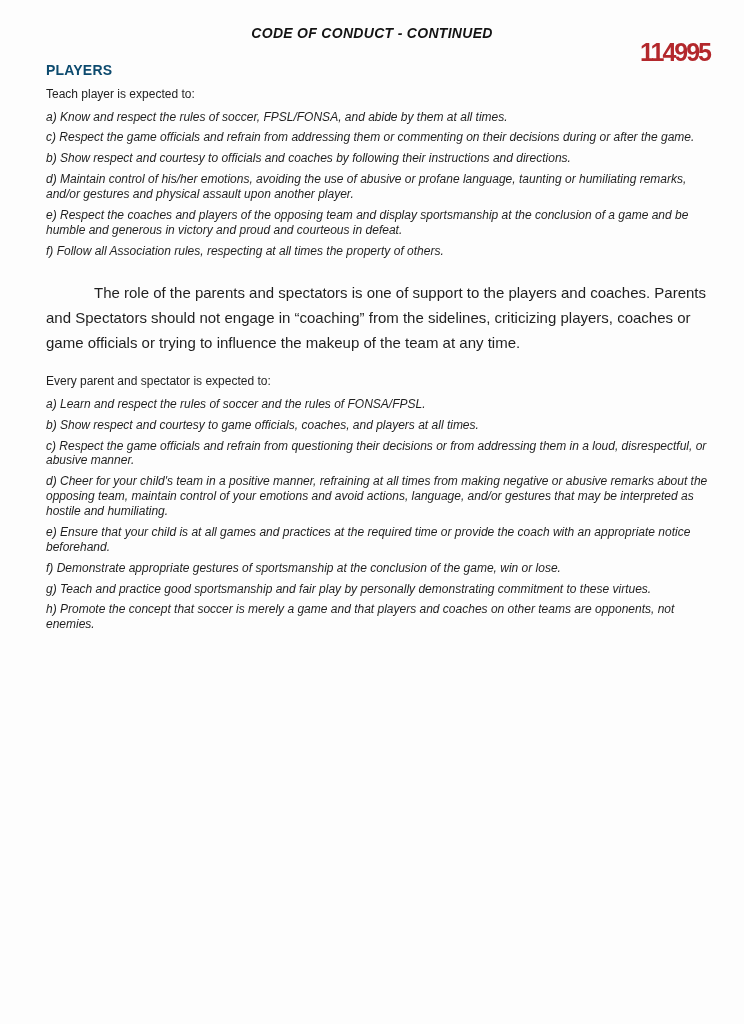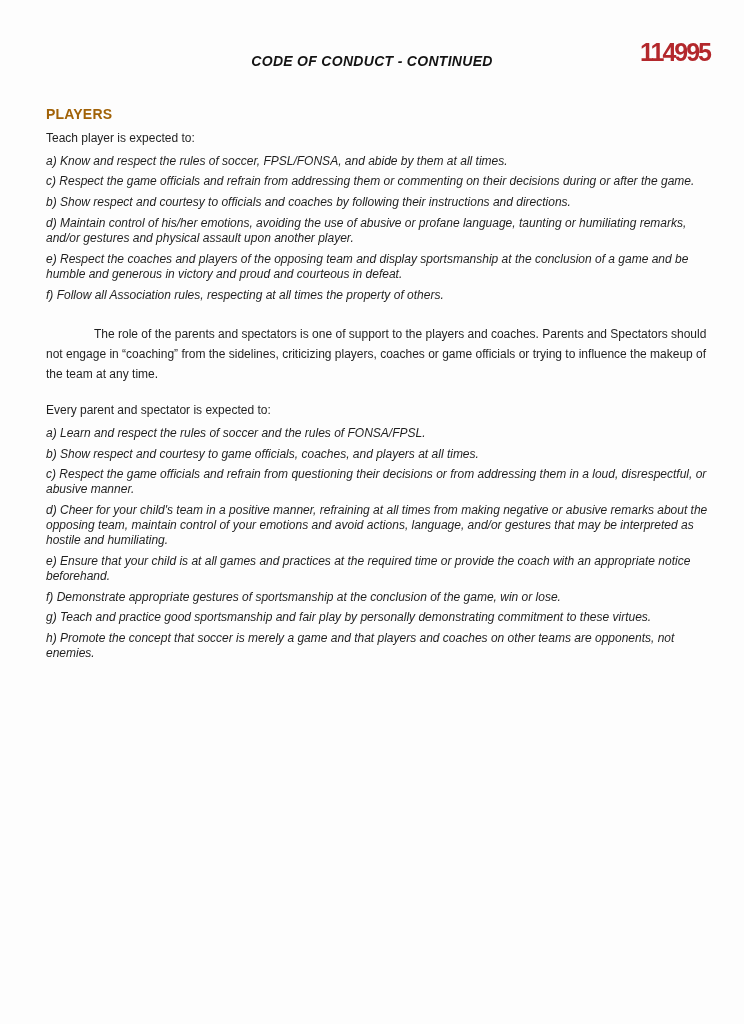--- a/index.html
+++ b/index.html
@@ -7,22 +7,22 @@
     position: relative;
     width: 744px;
     height: 1024px;
     background: #fdfdfd;
     font-family: "Liberation Sans", sans-serif;
     color: #1f1f1f;
     overflow: hidden;
     box-sizing: border-box;
   }
   .doc-title {
-    margin: 16px;
-    padding-top: 37px;
+    margin: 0;
+    padding-top: 25px;
     text-align: center;
     font-size: 14px;
     font-style: italic;
     font-weight: bold;
     letter-spacing: 0.3px;
     color: #141414;
   }
   .stamp {
     position: absolute;
     top: 40px;
@@ -34,37 +34,37 @@
     line-height: 1;
   }
   .content {
     padding: 21px 34px 0 46px;
   }
   .section-heading {
     margin: 0 0 9px 0;
     font-size: 14px;
     font-weight: bold;
     letter-spacing: 0.2px;
-    color: #a16207;
+    color: #0c4a6e;
   }
   .intro {
     margin: 0 0 7px 0;
     font-size: 12px;
     line-height: 1.3;
   }
   .item {
     margin: 0 0 6px 0;
     font-size: 12px;
     font-style: italic;
     line-height: 1.24;
     white-space: pre-line;
   }
   .lead {
     margin: 0 0 19px 0;
-    font-size: 12px;
+    font-size: 15px;
     line-height: 1.68;
     text-indent: 48px;
   }
   .section + .section { margin-top: 21px; }
   .intro-gap { }
 </style>
 </head>
 <body>
 
 <div class="page">

